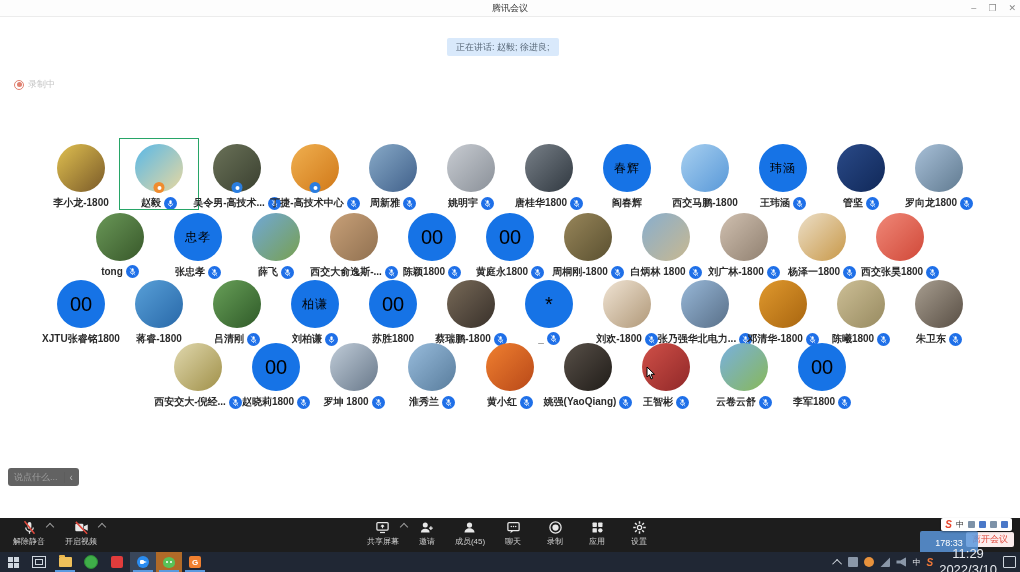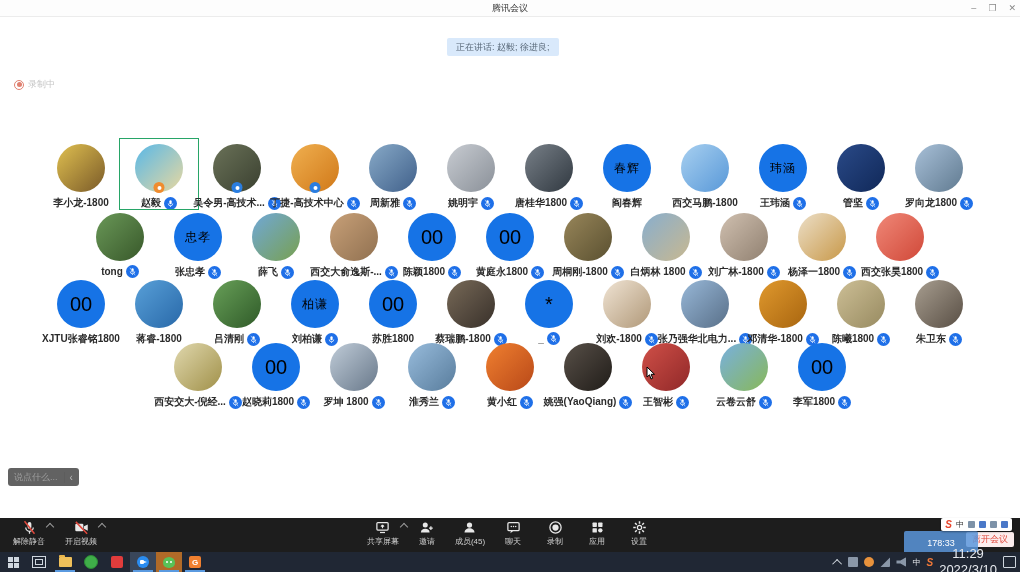--- a/index.html
+++ b/index.html
@@ -71,21 +71,21 @@
   .ime-bar{position:absolute;right:8px;top:518px;height:13px;background:#fff;border-radius:2px;
            display:flex;align-items:center;gap:4px;padding:0 4px;box-shadow:0 1px 2px rgba(0,0,0,.4);}
   .ime-logo{color:#e8452c;font-weight:bold;font-style:italic;font-size:10px;}
   .ime-lang{font-size:8px;color:#333;}
   .ime-mini{width:7px;height:7px;background:#7d92a8;border-radius:1px;}
   .ime-mini.alt{background:#4a78c8;}
   .leave-btn{position:absolute;right:6px;top:532px;height:15px;background:#fdeeee;border-radius:2px;
              display:flex;align-items:center;padding:0 6px;font-size:9px;color:#e0483c;}
   .rec-bubble{position:absolute;right:42px;top:531px;height:24px;min-width:34px;border-radius:2px;
               background:rgba(90,150,220,.85);color:#fff;font-size:9px;display:flex;align-items:center;
-              justify-content:center;padding:0 20px;}
+              justify-content:center;padding:0 12px;}
   
   .taskbar{position:absolute;left:0;top:552px;width:1020px;height:20px;background:#202734;
            display:flex;align-items:stretch;}
   .tb-app{width:26px;display:flex;align-items:center;justify-content:center;position:relative;}
   .tb-app.active{background:#39465a;}
   .tb-app.hl{background:#b06a28;}
   .tb-app .underline{position:absolute;left:3px;right:3px;bottom:0;height:2px;background:#5a9ae0;}
   .ico-start{width:11px;height:11px;display:grid;grid-template-columns:5px 5px;grid-template-rows:5px 5px;gap:1px;}
   .ico-start i{background:#cfd6de;}
   .ico-task{width:12px;height:10px;border:1px solid #cfd6de;position:relative;}

